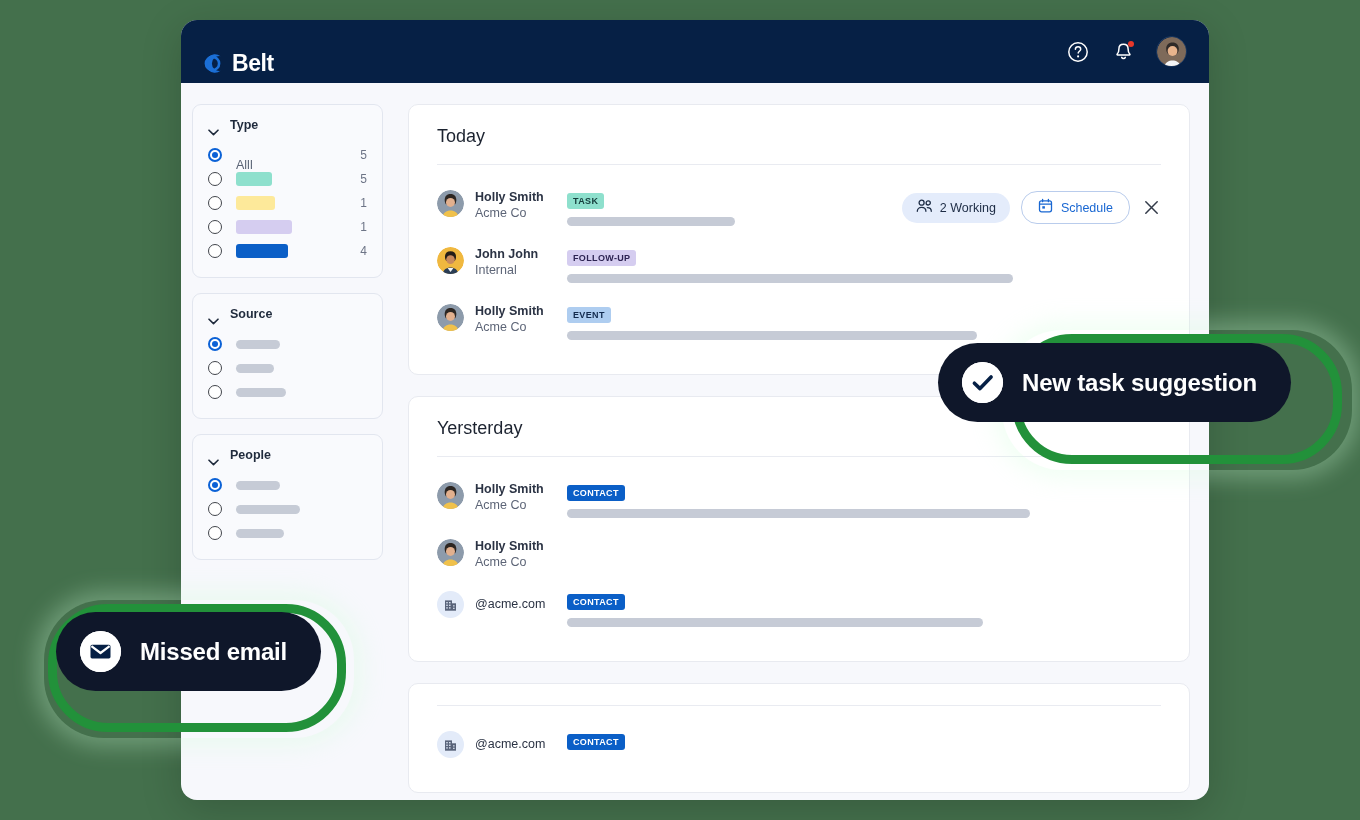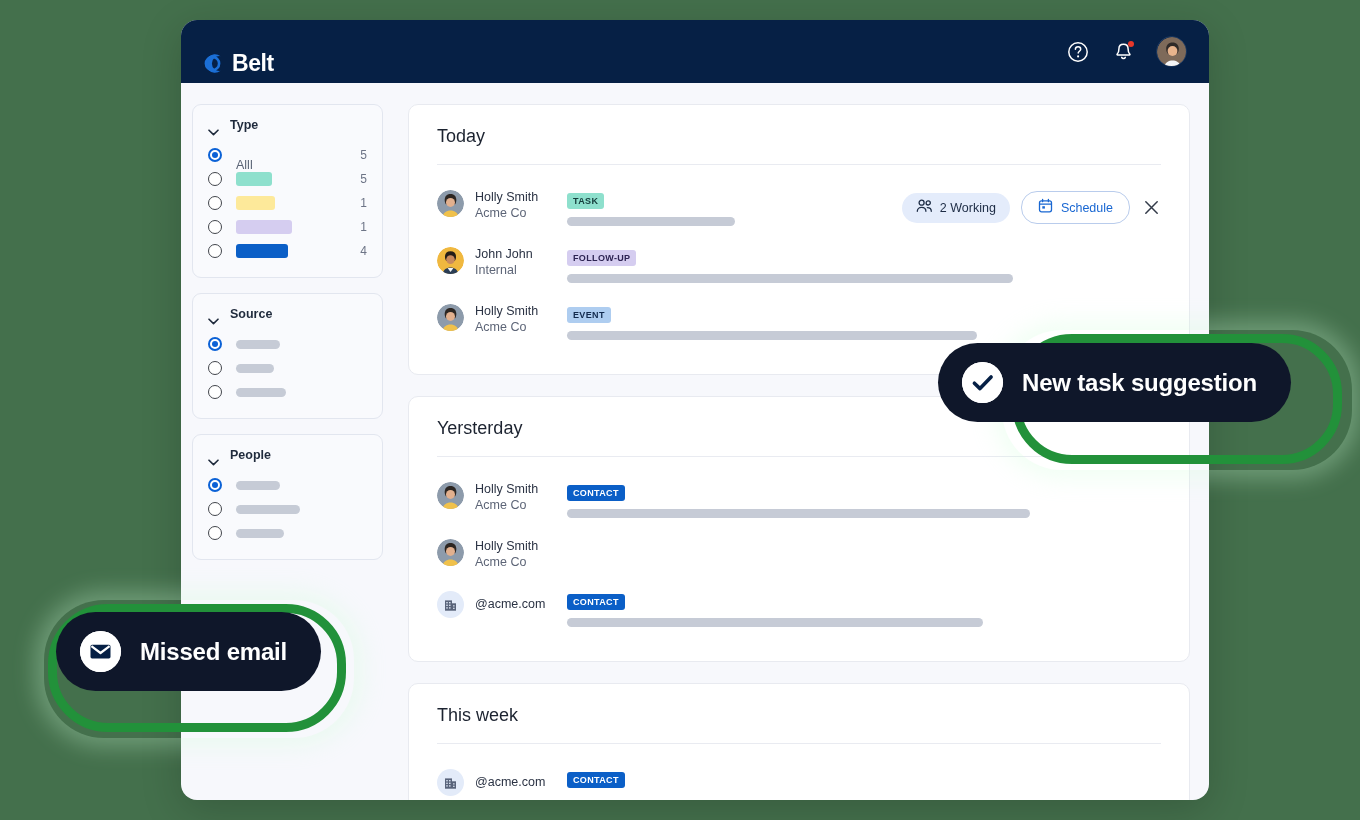--- a/index.html
+++ b/index.html
@@ -211,21 +211,21 @@
     display: flex; align-items: center; justify-content: center;
     flex-shrink: 0;
     margin-top: 1px;
   }
   .who {
     width: 92px;
     flex-shrink: 0;
     margin-left: 11px;
     padding-top: 1px;
   }
-  .who-name { font-size: 12.5px; color: #2b3344; line-height: 15px; white-space: nowrap; }
+  .who-name { font-size: 12.5px; color: #2b3344; line-height: 15px; white-space: nowrap; font-weight: bold; }
   .who-org  { font-size: 12.5px; color: #5d6577; line-height: 16px; white-space: nowrap; }
   .who-single { font-size: 12.5px; color: #2b3344; line-height: 27px; white-space: nowrap; }
 
   .content-col { flex: 1; min-width: 0; padding-top: 1px; }
   .tag {
     display: inline-block;
     font-size: 9px;
     font-weight: bold;
     letter-spacing: 0.35px;
     padding: 3px 6px;
@@ -605,21 +605,20 @@
             <div class="who-single">@acme.com</div>
           </div>
           <div class="content-col">
             <span class="tag" style="background:#0b5fc7;color:#ffffff">CONTACT</span>
             <div class="text-ph" style="width:70%"></div>
           </div>
         </div>
       </div>
 
       <div class="section-card">
-        <div class="section-title">This week</div>
         <div class="section-rule"></div>
 
         <div class="item-row">
           <span class="org-icon">
             <svg width="15" height="15" viewBox="0 0 15 15">
               <rect x="2" y="3.4" width="7" height="10.3" fill="#58637a"></rect>
               <rect x="9" y="6.3" width="4" height="7.4" fill="#58637a"></rect>
               <rect x="3.3" y="5" width="1.4" height="1.4" fill="#e3ebf9"></rect>
               <rect x="6.1" y="5" width="1.4" height="1.4" fill="#e3ebf9"></rect>
               <rect x="3.3" y="7.6" width="1.4" height="1.4" fill="#e3ebf9"></rect>

